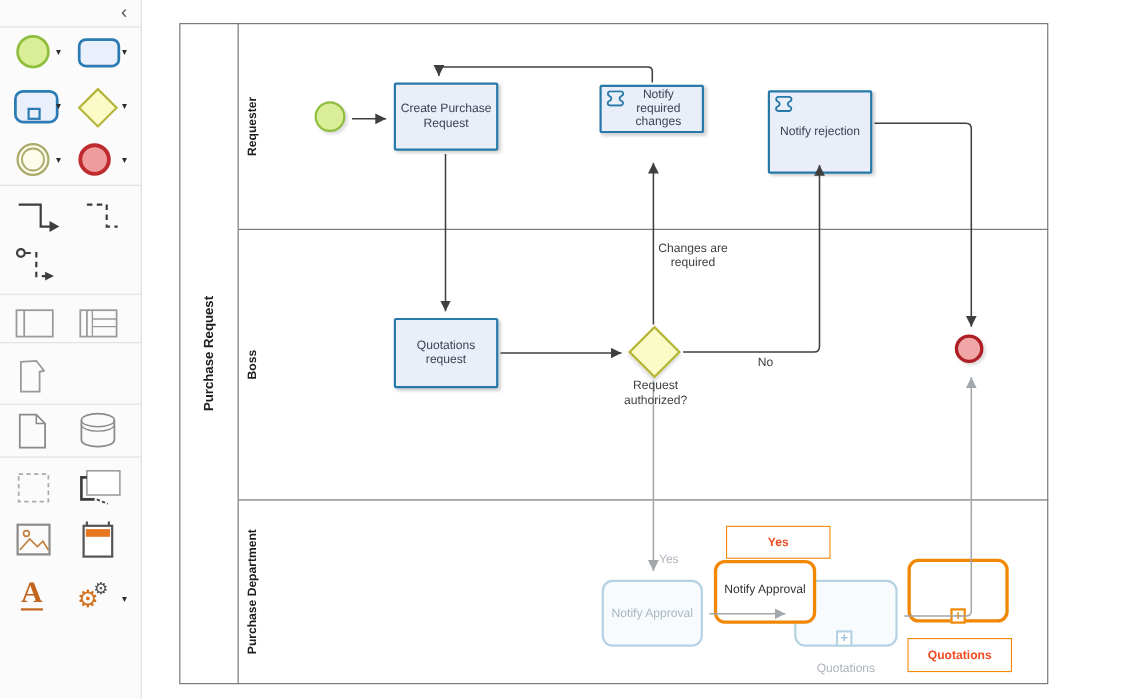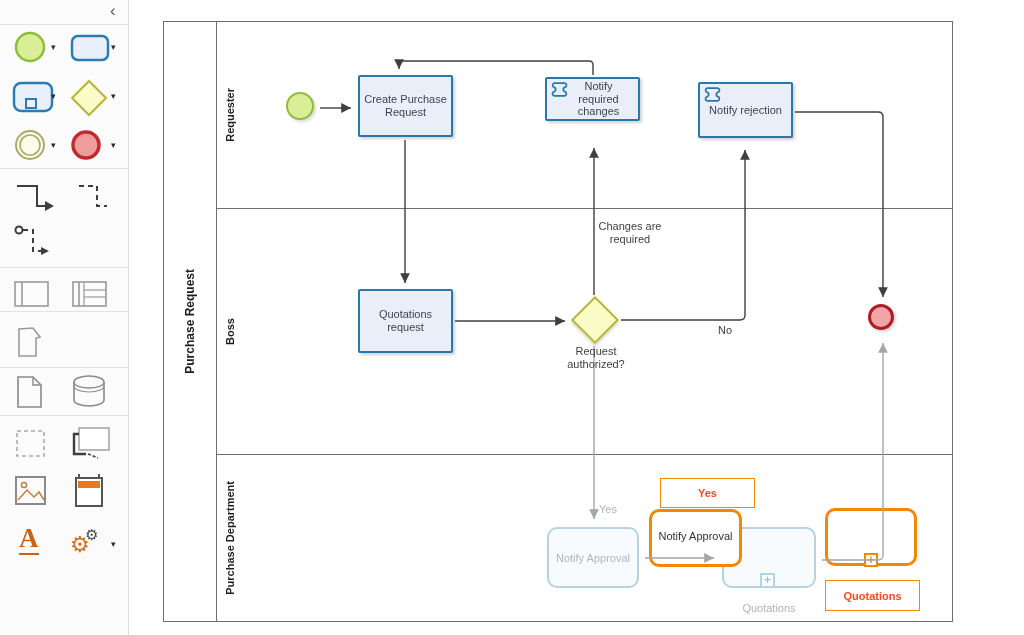--- a/index.html
+++ b/index.html
@@ -261,35 +261,35 @@
 <div class="task" style="left:358px;top:75px;width:95px;height:62px">Create Purchase
 Request</div>
 
 <div class="task" style="left:545px;top:77px;width:95px;height:44px;padding-left:12px">Notify
 required
 changes</div>
 <svg class="ticon abs" style="left:551px;top:82px;z-index:4" width="17" height="15" viewBox="0 0 16 14">
   <path d="M3 13 C0.8 12.2 0.8 9.8 3 9 C5 8.3 5 5.7 3 5 C1 4.3 1 1.8 3 1 L13 1 C15.2 1.8 15.2 4.2 13 5 C11 5.7 11 8.3 13 9 C15 9.7 15 12.2 13 13 Z" fill="#EAEEF9" stroke="#2679A8" stroke-width="1.6" stroke-linejoin="round"></path>
 </svg>
 
-<div class="task" style="left:698px;top:82px;width:95px;height:56px">Notify rejection</div>
+<div class="task" style="left:698px;top:82px;width:95px;height:76px">Notify rejection</div>
 <svg class="ticon abs" style="left:704px;top:87px;z-index:4" width="17" height="15" viewBox="0 0 16 14">
   <path d="M3 13 C0.8 12.2 0.8 9.8 3 9 C5 8.3 5 5.7 3 5 C1 4.3 1 1.8 3 1 L13 1 C15.2 1.8 15.2 4.2 13 5 C11 5.7 11 8.3 13 9 C15 9.7 15 12.2 13 13 Z" fill="#EAEEF9" stroke="#2679A8" stroke-width="1.6" stroke-linejoin="round"></path>
 </svg>
 
 <div class="task" style="left:358px;top:289px;width:95px;height:64px">Quotations
 request</div>
 
 <div class="gateway"></div>
 <div class="elabel" style="left:556px;top:345px;width:80px">Request
 authorized?</div>
 
 <div class="elabel" style="left:592px;top:220px;width:76px">Changes are
 required</div>
-<div class="elabel" style="left:713px;top:324px;width:24px">No</div>
+<div class="elabel" style="left:684px;top:324px;width:24px">No</div>
 
 <div class="evt" style="left:868px;top:304px;width:26px;height:26px;background:#F0A6A6;border:3px solid #AE1E24"></div>
 
 <div class="glabel" style="left:597px;top:503px;width:22px">Yes</div>
 
 <div class="faded" style="left:547px;top:527px;width:92px;height:61px">Notify Approval</div>
 
 <div class="faded" style="left:722px;top:527px;width:94px;height:61px"></div>
 <div class="fplus" style="left:760px;top:573px;width:15px;height:15px">+</div>
 <div class="glabel" style="left:736px;top:602px;width:66px">Quotations</div>

